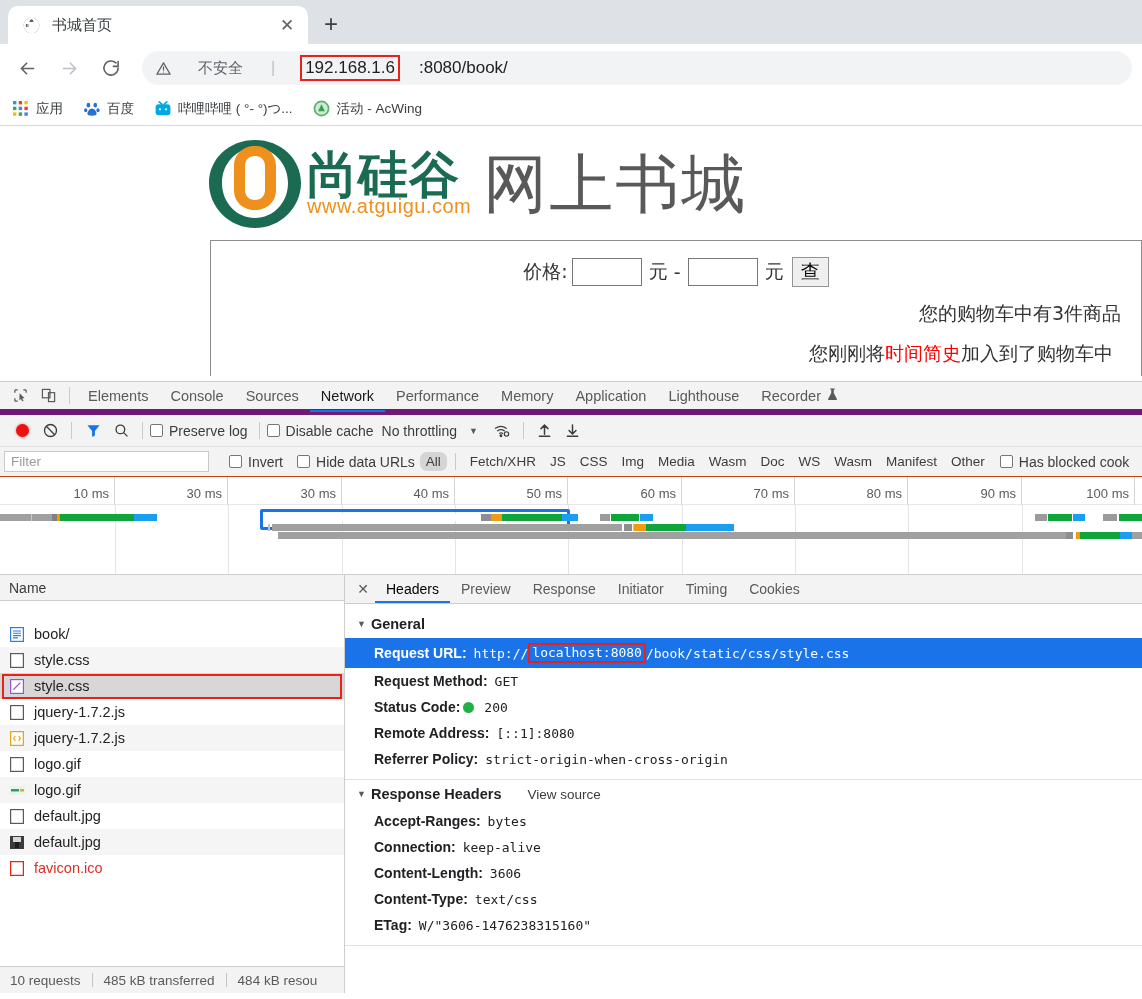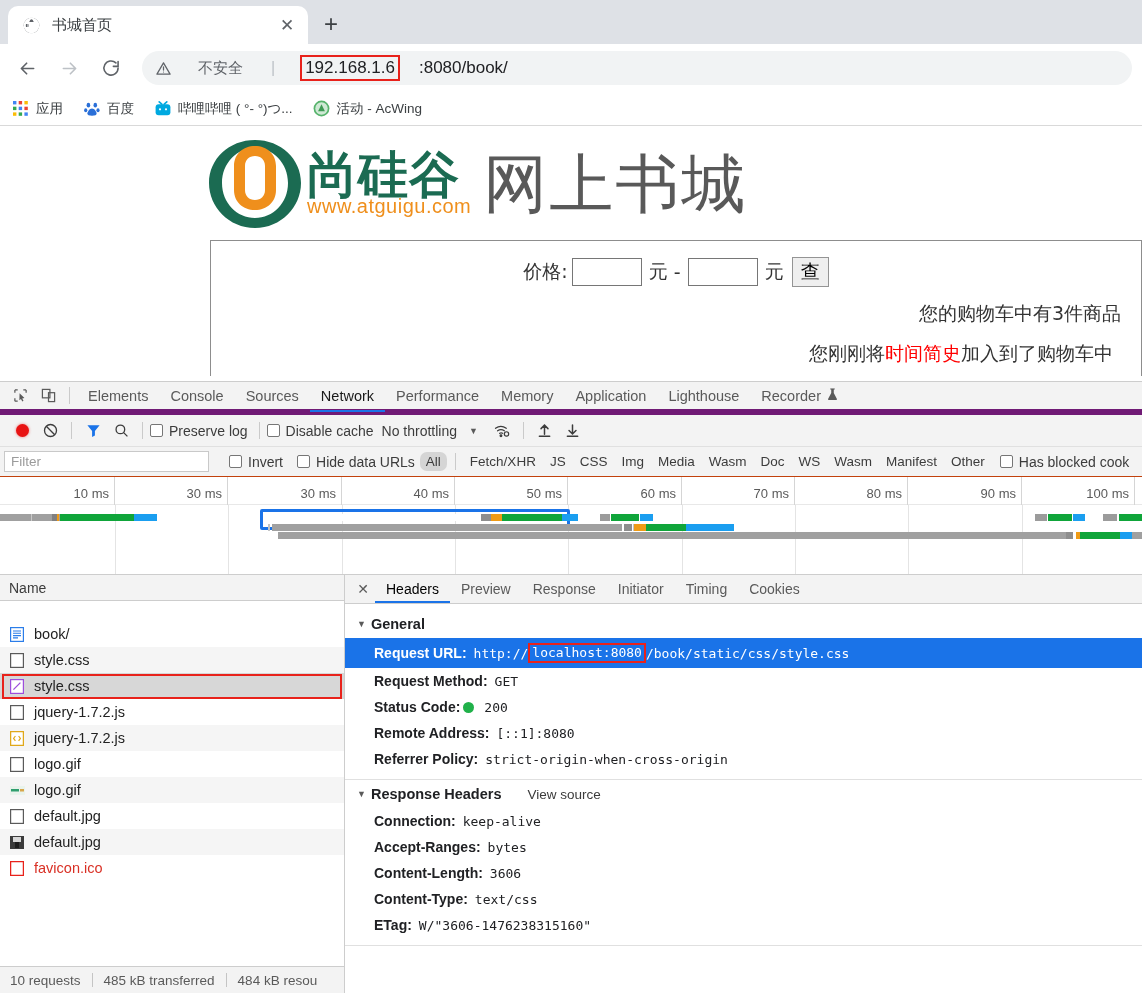--- a/index.html
+++ b/index.html
@@ -794,26 +794,26 @@
 
         <div class="det-divider"></div>
 
         <div class="sec-head">
           <span class="tri">▼</span>
           <span>Response Headers</span>
           <span class="viewsrc">View source</span>
         </div>
 
         <div class="hdr-row">
+          <span class="hk">Accept-Ranges:</span>
+          <span class="hv">bytes</span>
+        </div>
+        <div class="hdr-row">
           <span class="hk">Connection:</span>
           <span class="hv">keep-alive</span>
-        </div>
-        <div class="hdr-row">
-          <span class="hk">Accept-Ranges:</span>
-          <span class="hv">bytes</span>
         </div>
         <div class="hdr-row">
           <span class="hk">Content-Length:</span>
           <span class="hv">3606</span>
         </div>
         <div class="hdr-row">
           <span class="hk">Content-Type:</span>
           <span class="hv">text/css</span>
         </div>
         <div class="hdr-row">

